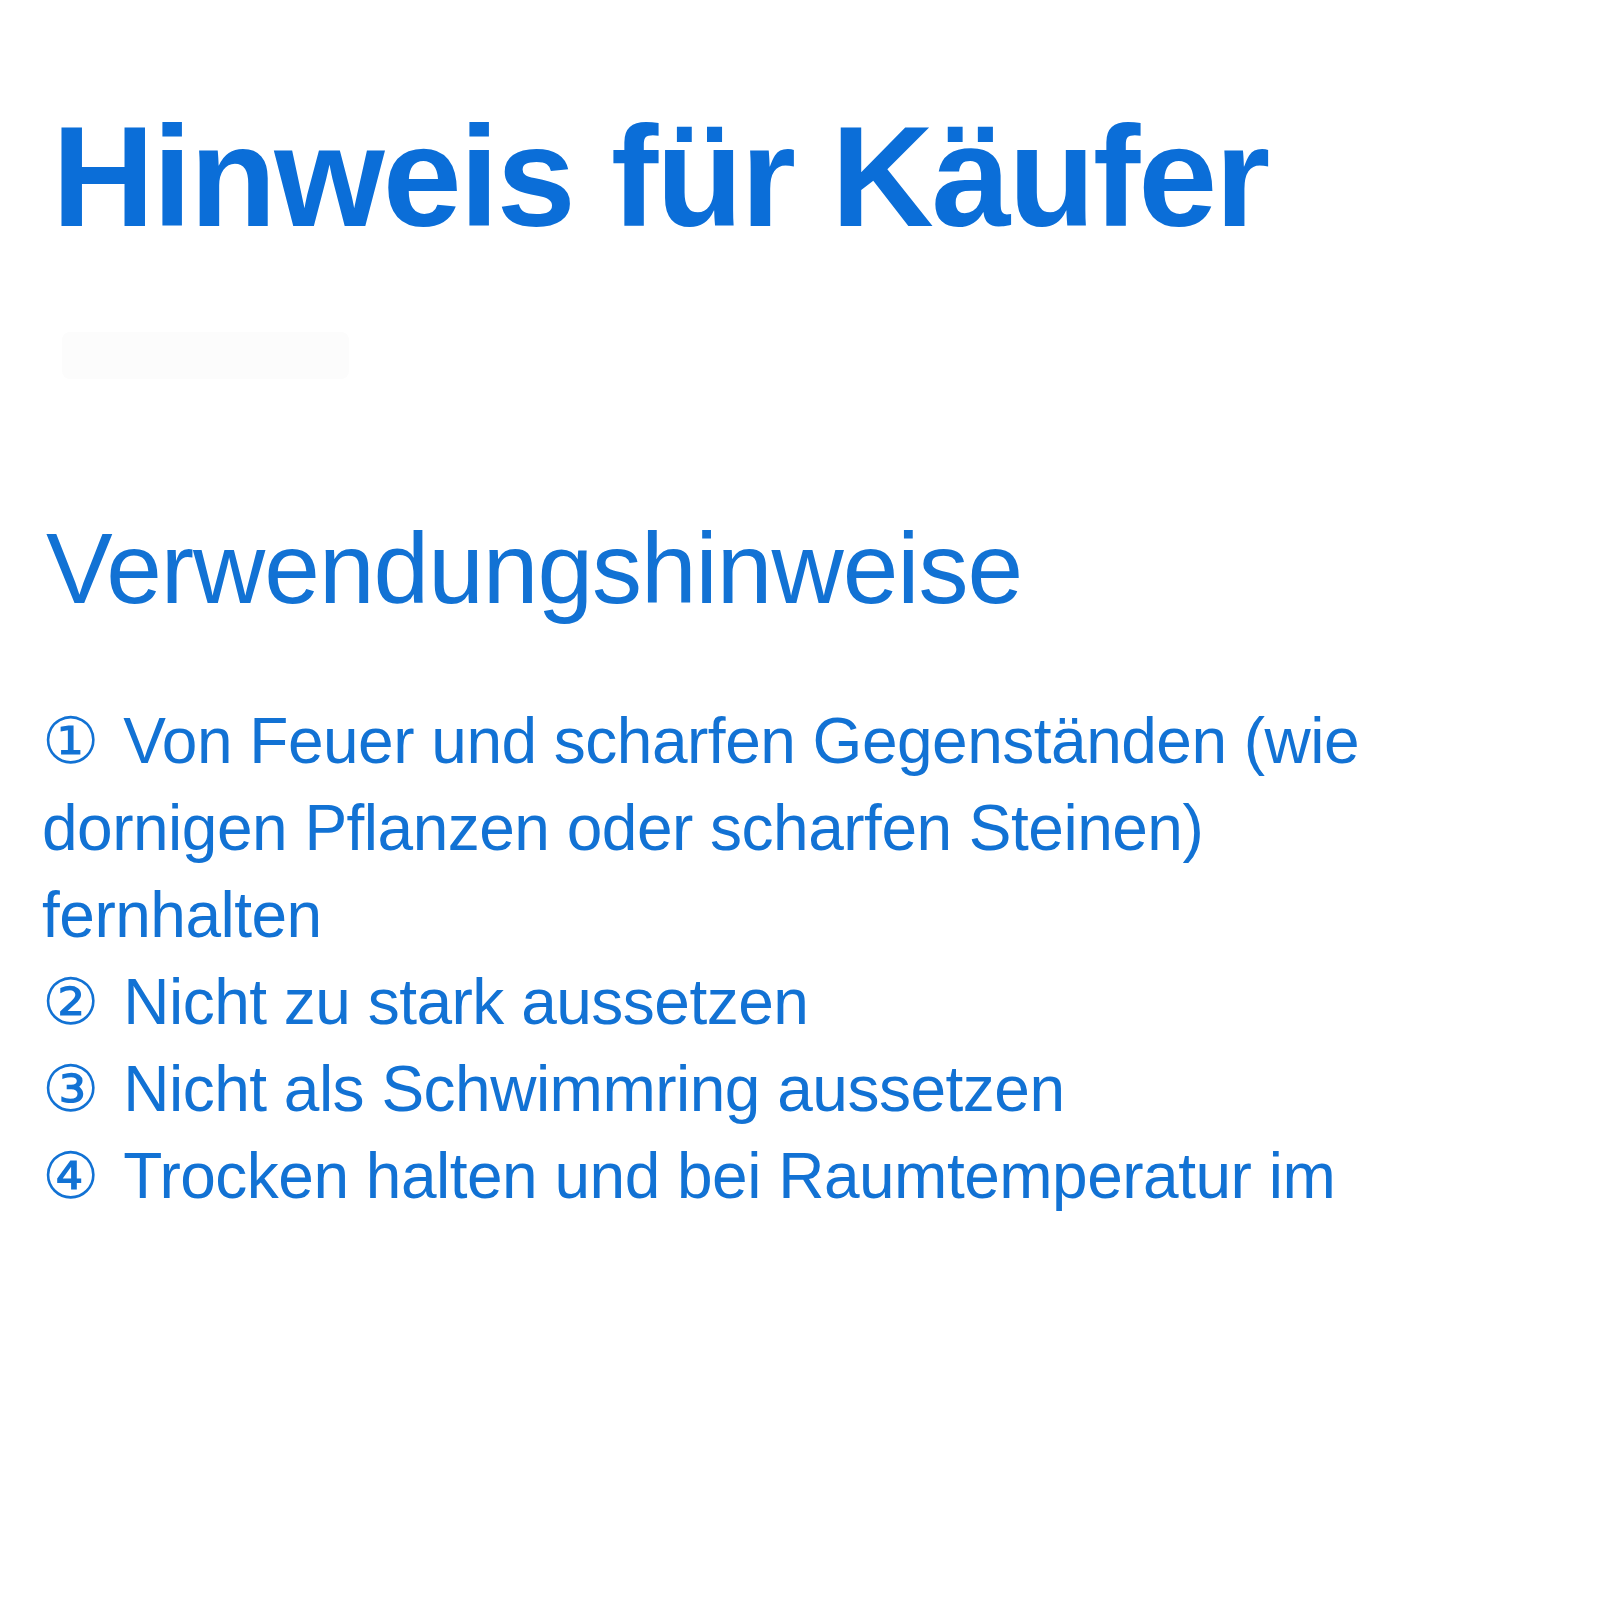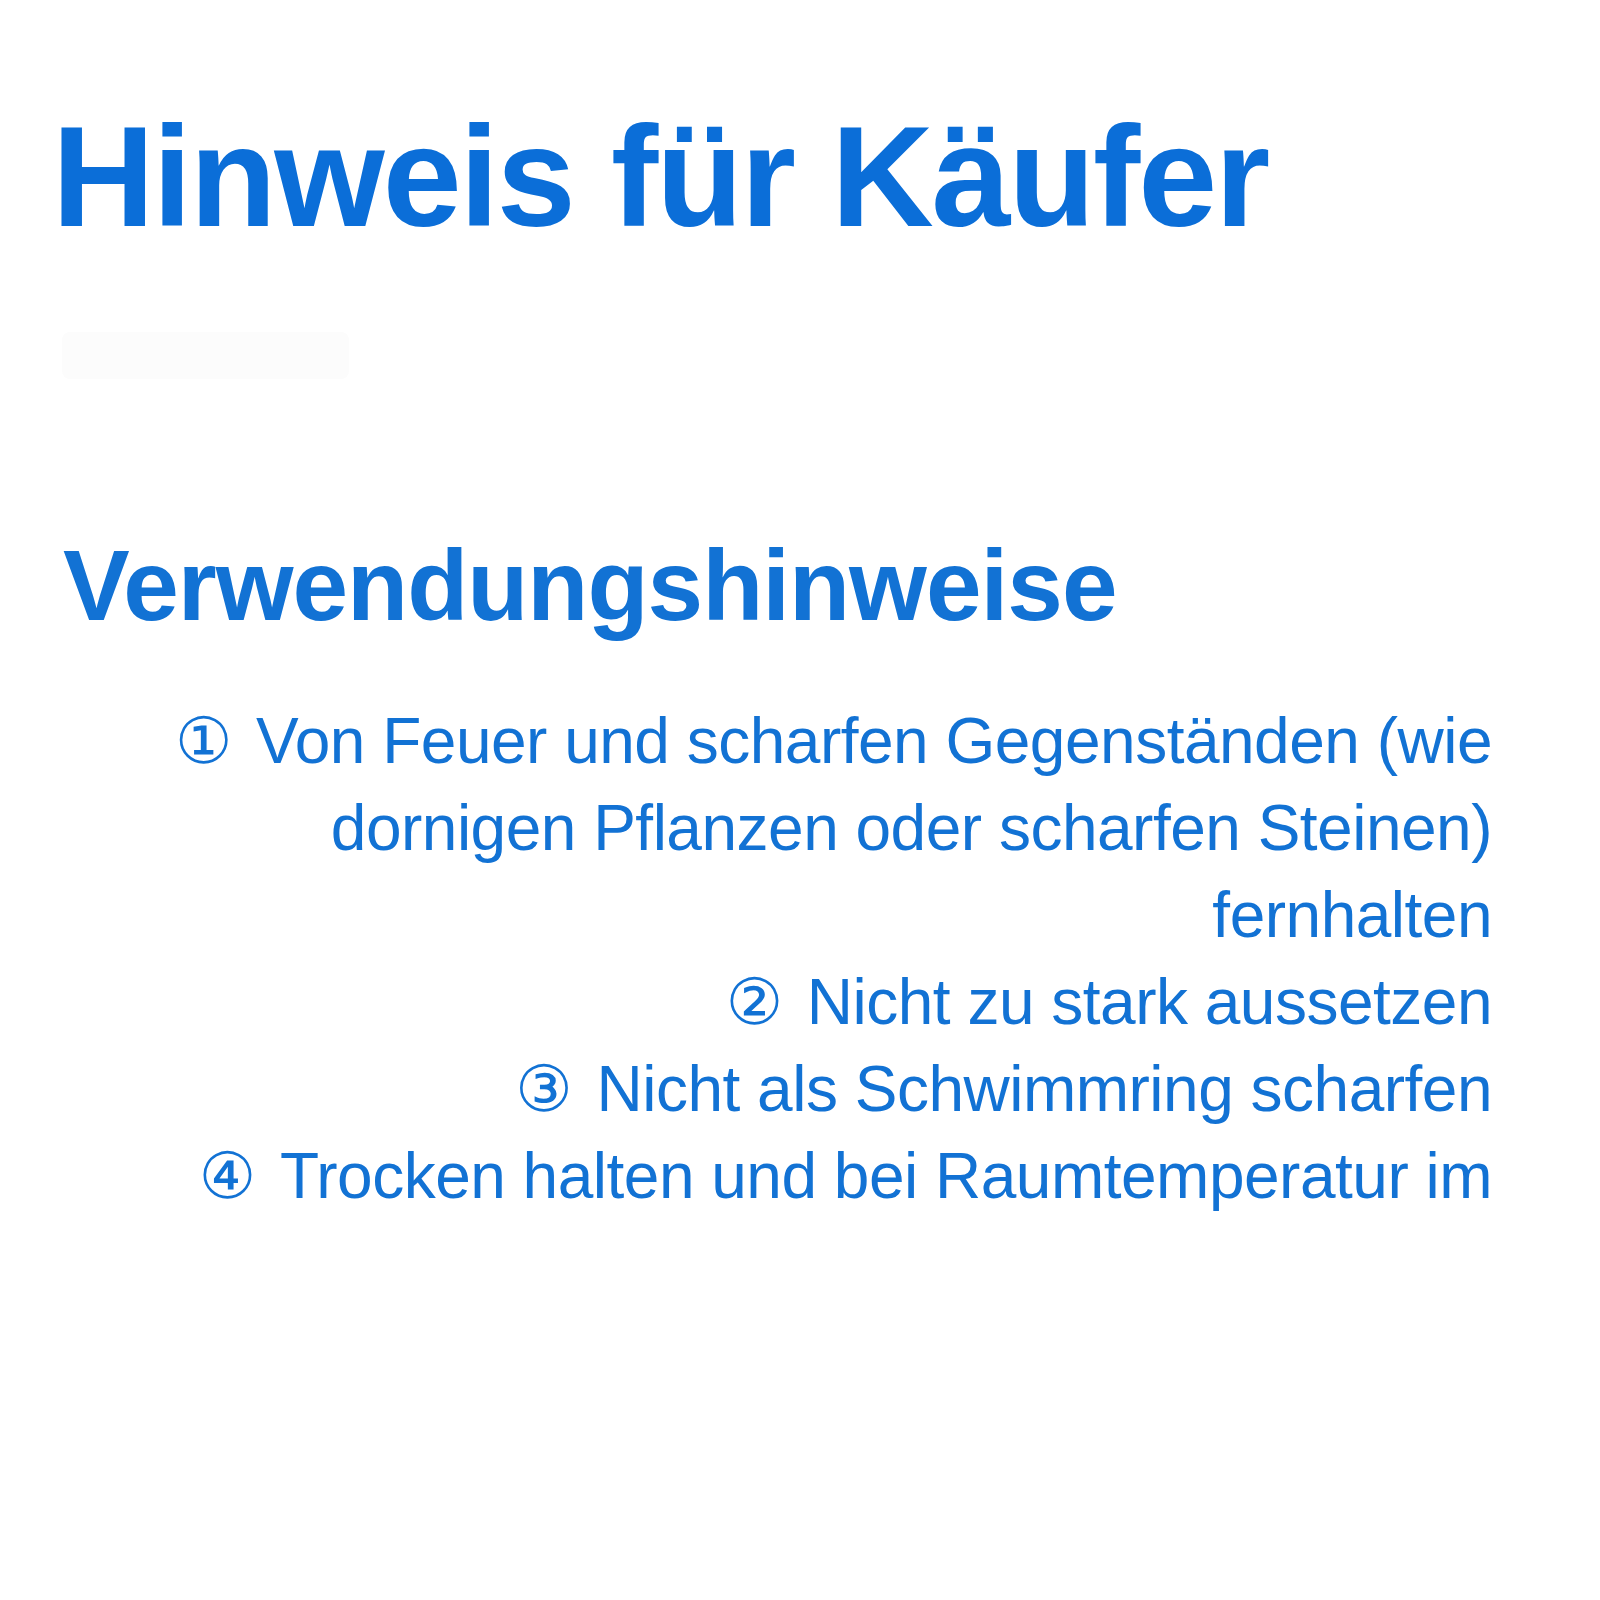--- a/index.html
+++ b/index.html
@@ -33,43 +33,42 @@
     top: 332px;
     width: 287px;
     height: 47px;
     background: #fcfcfc;
     border-radius: 8px;
   }
   .section-heading {
     position: absolute;
     left: 46px;
     top: 518px;
-    margin: 17px;
+    margin: 0;
     font-size: 100px;
     line-height: 1;
-    font-weight: 700;
+    font-weight: 400;
     letter-spacing: -0.01em;
     color: #1272d4;
     white-space: nowrap;
   }
   .instruction-list {
     position: absolute;
     left: 42px;
     top: 698px;
     width: 1450px;
     font-size: 64px;
     line-height: 87px;
     font-weight: 400;
     letter-spacing: -0.5px;
     color: #1272d4;
   }
   .instruction-item {
     margin: 0;
     padding: 0;
-    text-align: right;
   }
   .item-marker {
     margin-right: 0.38em;
     font-family: "DejaVu Sans", "Liberation Sans", sans-serif;
   }
 </style>
 </head>
 <body>
 
 <div class="page">
@@ -84,21 +83,21 @@
 
     <div class="instruction-item">
       <span class="item-marker">①</span><span>Von Feuer und scharfen Gegenständen (wie dornigen Pflanzen oder scharfen Steinen) fernhalten</span>
     </div>
 
     <div class="instruction-item">
       <span class="item-marker">②</span><span>Nicht zu stark aussetzen</span>
     </div>
 
     <div class="instruction-item">
-      <span class="item-marker">③</span><span>Nicht als Schwimmring scharfen</span>
+      <span class="item-marker">③</span><span>Nicht als Schwimmring aussetzen</span>
     </div>
 
     <div class="instruction-item">
       <span class="item-marker">④</span><span>Trocken halten und bei Raumtemperatur im Haus lagern</span>
     </div>
 
 
   </div>
 
 </div>

